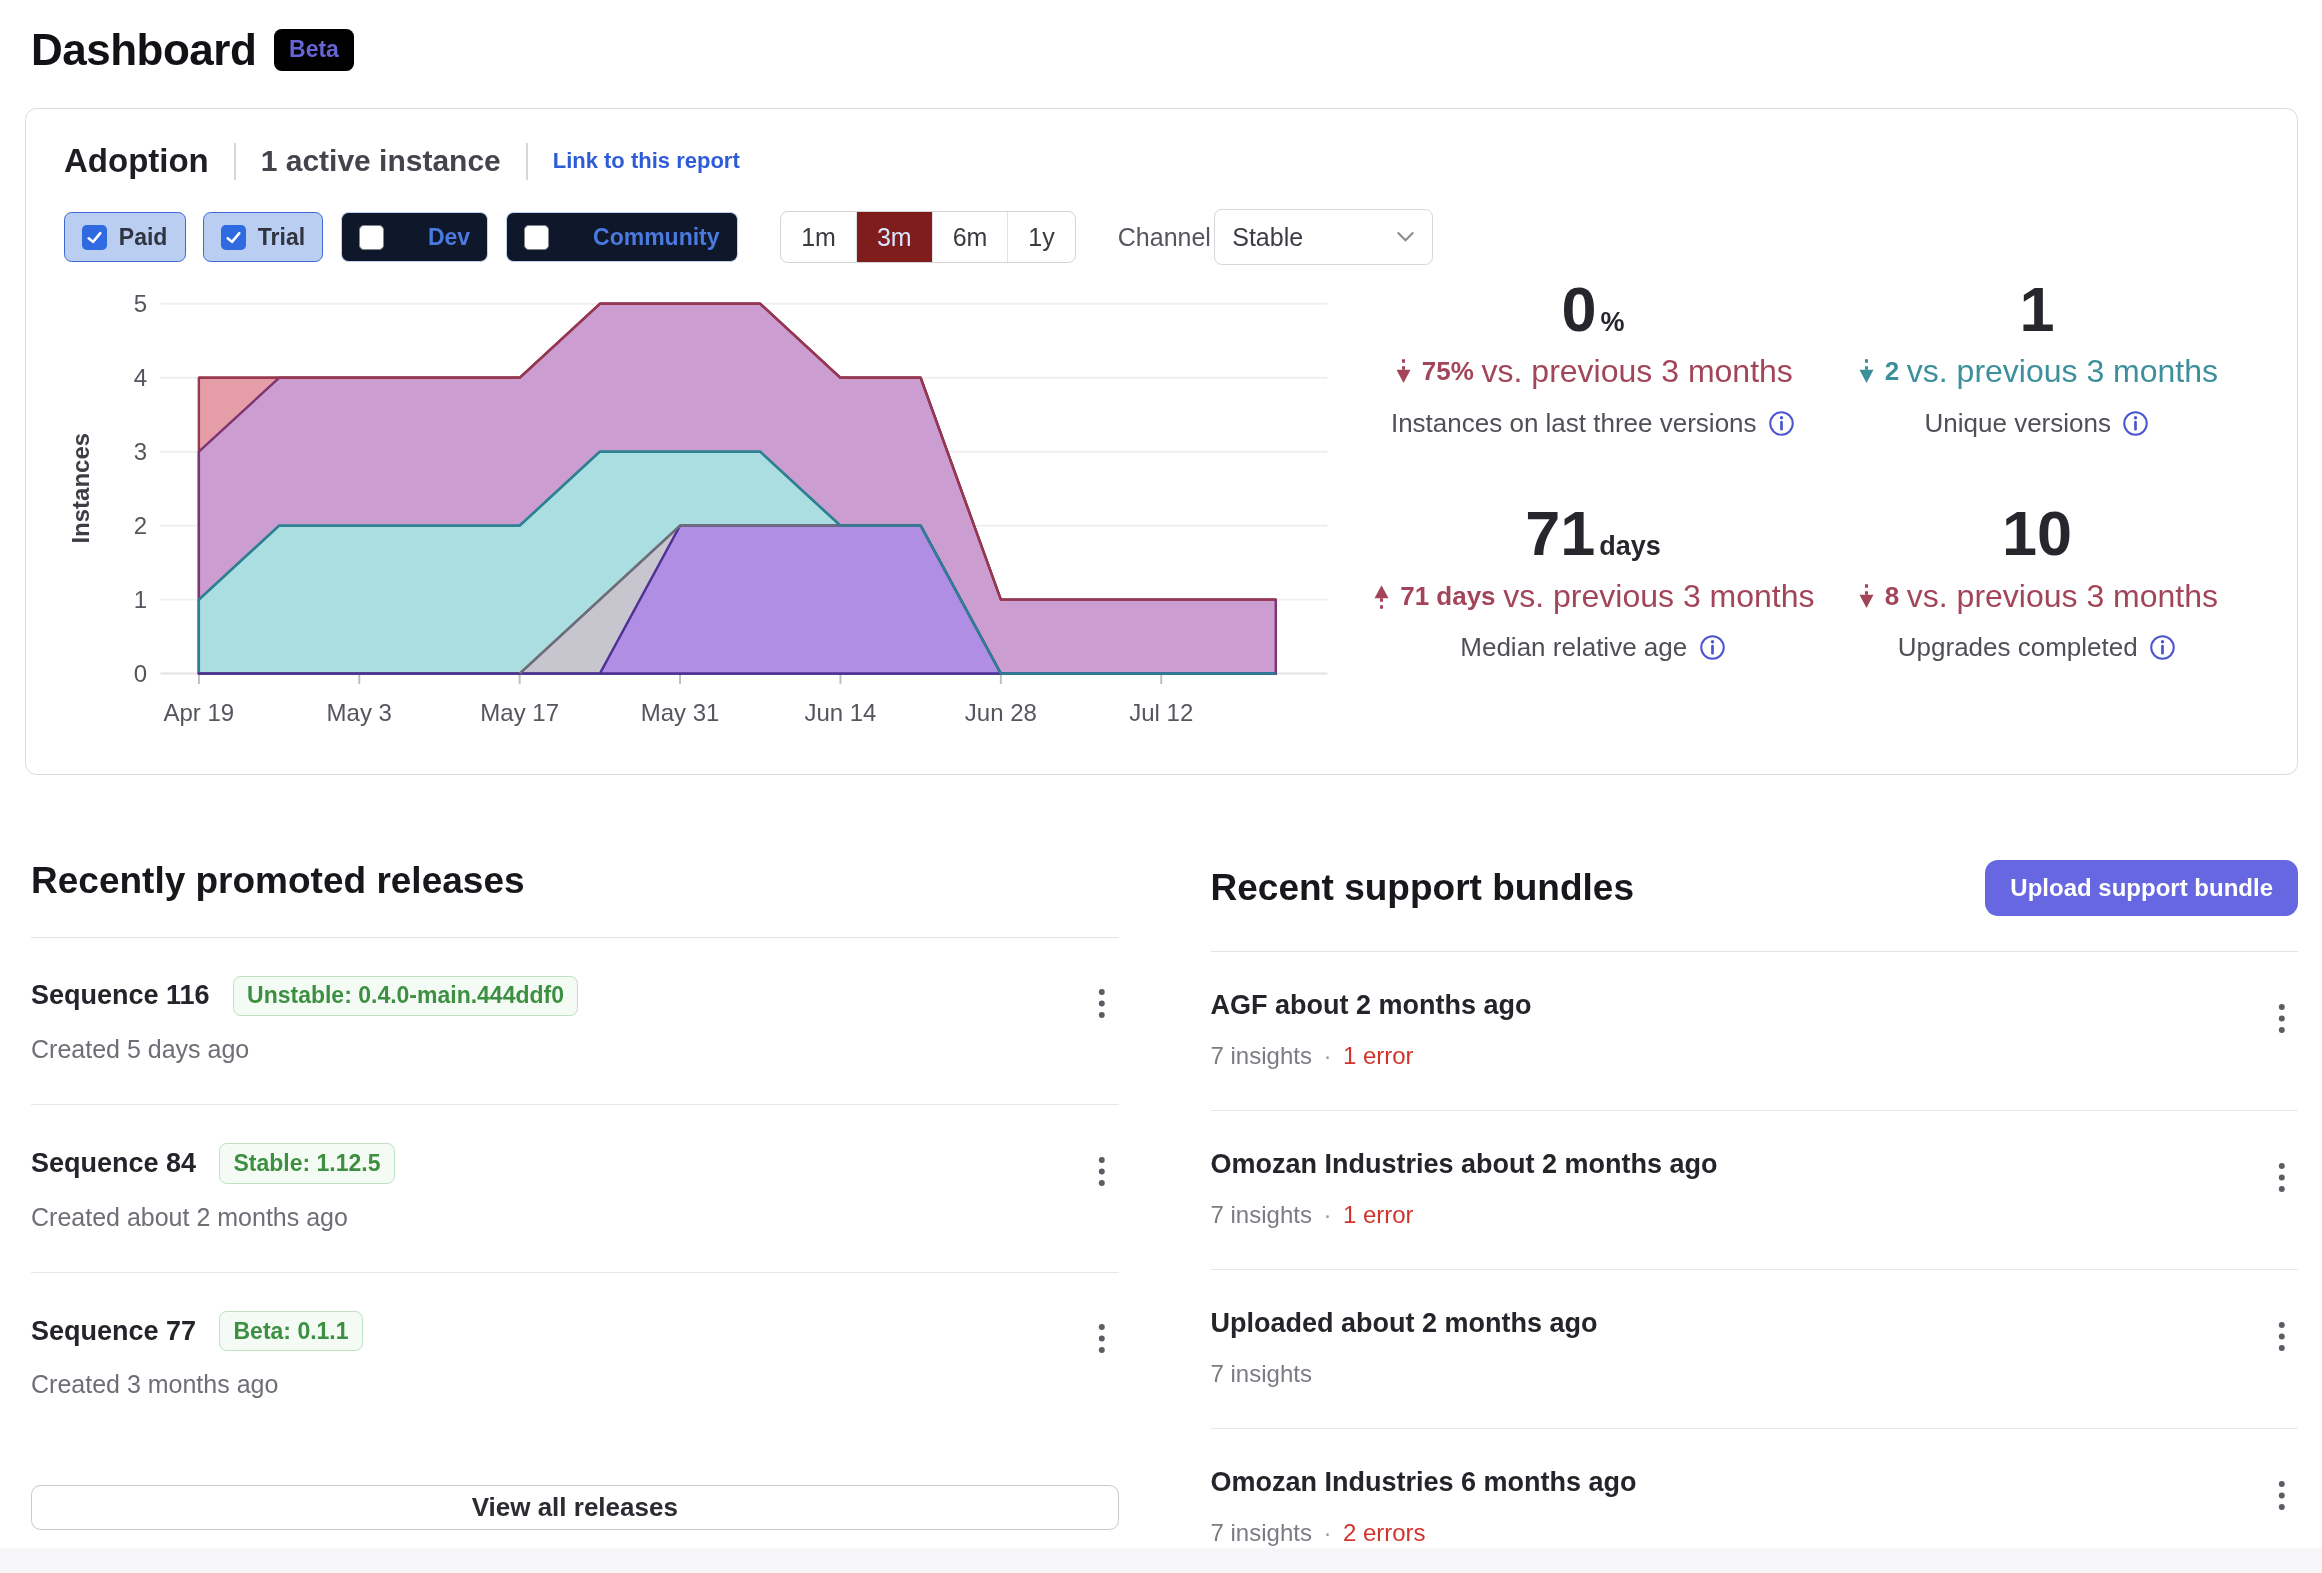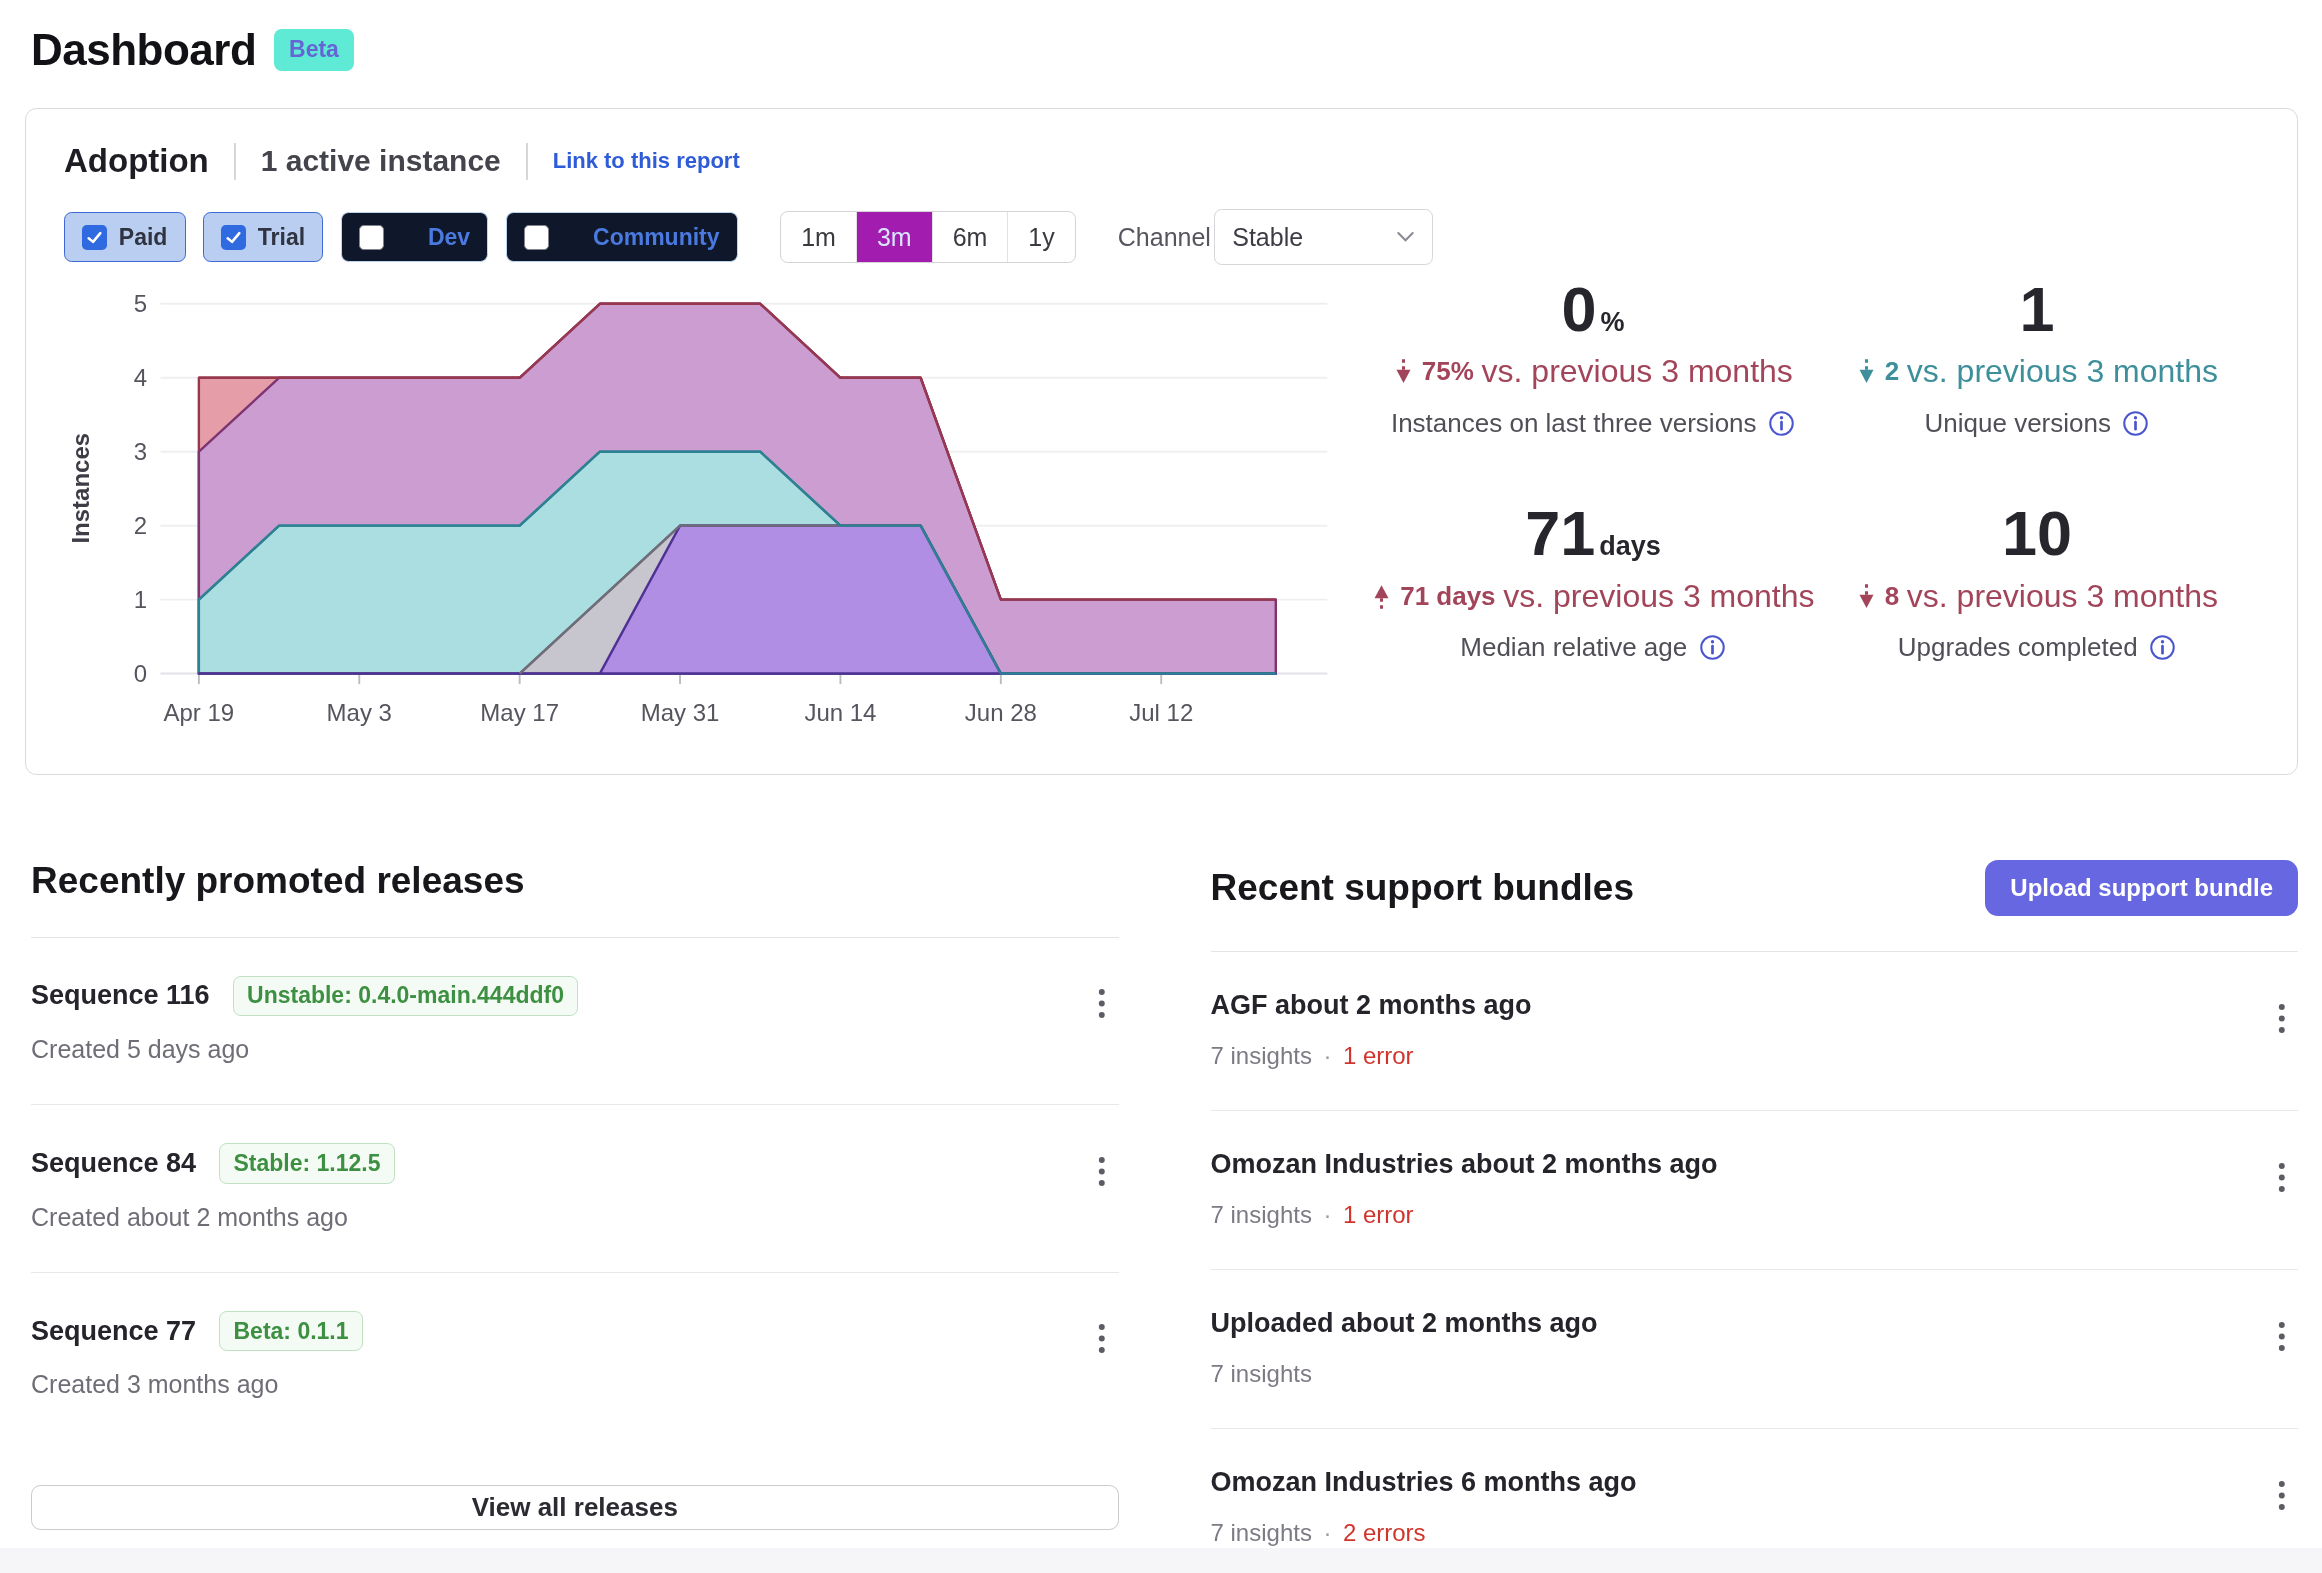--- a/index.html
+++ b/index.html
@@ -2,21 +2,21 @@
 <html><head>
 <meta charset="utf-8">
 <style>
   * { margin:0; padding:0; box-sizing:border-box; }
   html,body { width:2323px; height:1574px; background:#fff; overflow:hidden;
               font-family:"Liberation Sans", sans-serif; color:#26262c; }
 
   
   .page-head { display:flex; align-items:flex-start; margin:25px 0 0 31px; }
   .page-title { font-size:44px; font-weight:800; letter-spacing:-0.5px; color:#111116; }
-  .beta-badge { margin-left:17.3px; margin-top:3.8px; background:#5eead4; color:#6565d6;
+  .beta-badge { margin-left:17.3px; margin-top:3.8px; background:#000000; color:#6565d6;
                 font-size:23px; font-weight:600; padding:7.7px 15.4px; border-radius:7.7px; }
 
   
   .card { margin:33px 25px 0 25px; border:1px solid #dadade; border-radius:11.5px;
           padding:33px 38px 38px 38px; background:#fff; }
   .card-head { display:flex; align-items:center; }
   .card-title { font-size:33px; font-weight:800; color:#1d1d23; }
   .head-sep { width:1.9px; height:37px; background:#d6d6da; margin:0 25px; }
   .card-subtitle { font-size:30px; font-weight:600; color:#44444c; }
   .report-link { font-size:22px; font-weight:700; color:#2e5bd7; cursor:pointer; }
@@ -27,21 +27,21 @@
   .chip.checked { background:#b9cef1; border:1px solid #3e68d4; color:#2f3440; }
   .chip.unchecked { background:#0f172a; border:1px solid #bdd5f3; color:#4a79df;gap:44px; }
   .cbox { width:25px; height:25px; border-radius:4.8px; display:flex; align-items:center; justify-content:center; }
   .cbox.on { background:#2f6ae0; }
   .cbox.off { background:#fff; border:1.9px solid #83838b; }
 
   .segmented { display:flex; border:1px solid #d4d4d8; border-radius:7.7px; overflow:hidden;
                margin-left:25px; background:#fff; }
   .seg { padding:10.6px 20px; font-size:25px; color:#3a3a40; cursor:pointer; border-left:1px solid #e2e2e6; }
   .seg:first-child { border-left:none; }
-  .seg.active { background:#a21caf; color:#d8e5ff; }
+  .seg.active { background:#7f1d1d; color:#d8e5ff; }
 
   .channel-wrap { display:flex; align-items:center; margin-left:42px; gap:3px; }
   .channel-label { font-size:25px; color:#55555d; }
   .select-box { display:flex; align-items:center; justify-content:space-between; width:219px;
                 border:1px solid #d6d6da; border-radius:7.7px; padding:12.5px 17.3px; cursor:pointer; }
   .select-value { font-size:25px; color:#3c3c44; }
 
   .chart-row { display:flex; align-items:flex-start; margin-top:9.6px; }
   .metrics { flex:1; display:grid; grid-template-columns:1fr 1fr; row-gap:60px;
              align-content:start; padding-top:0; }

